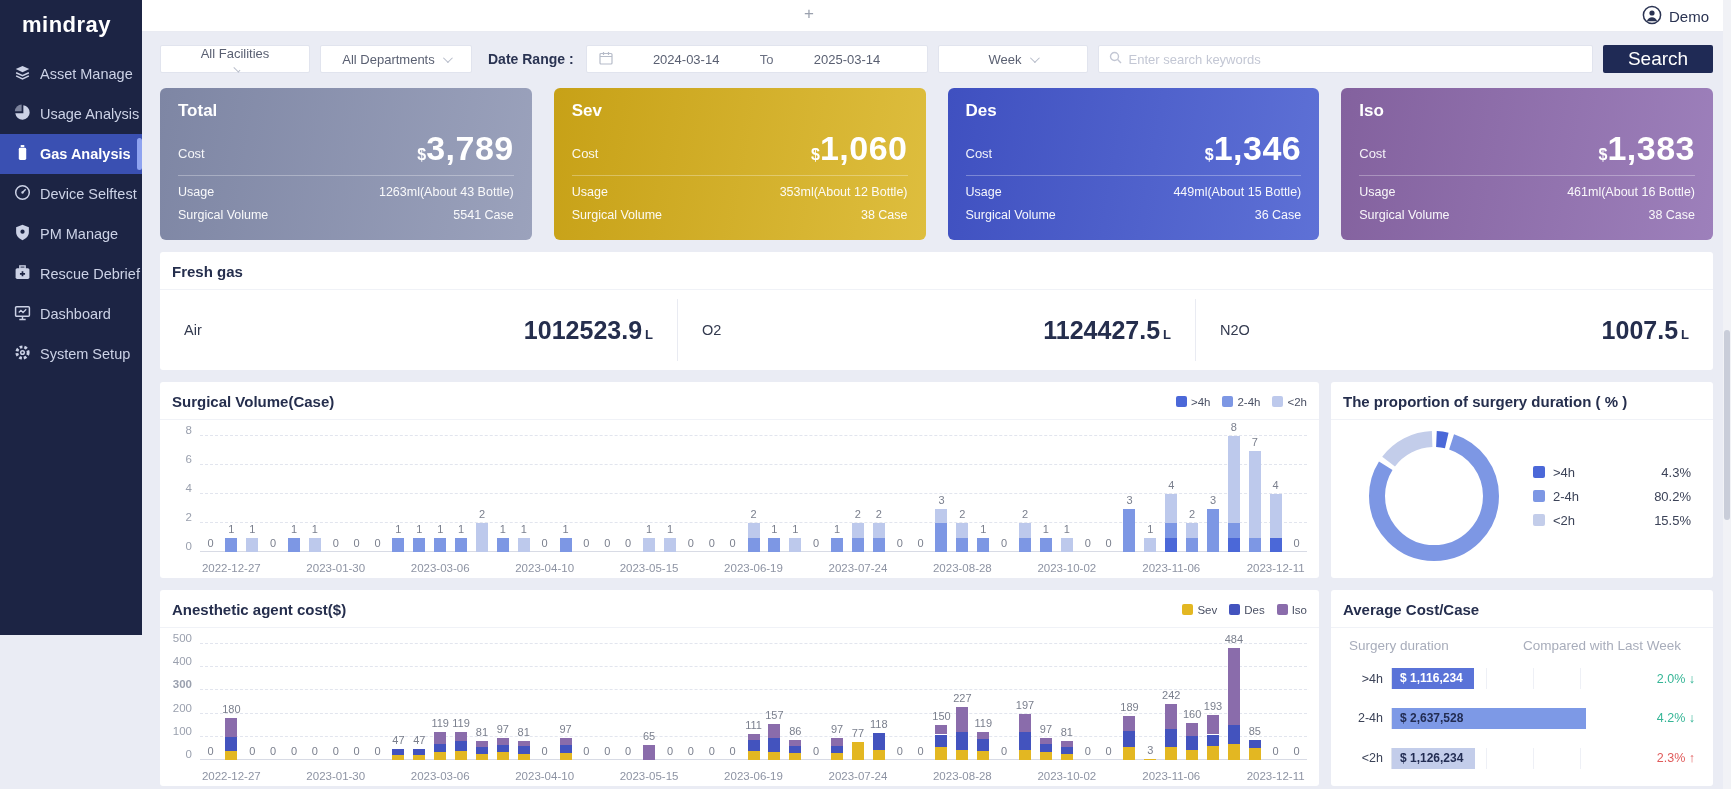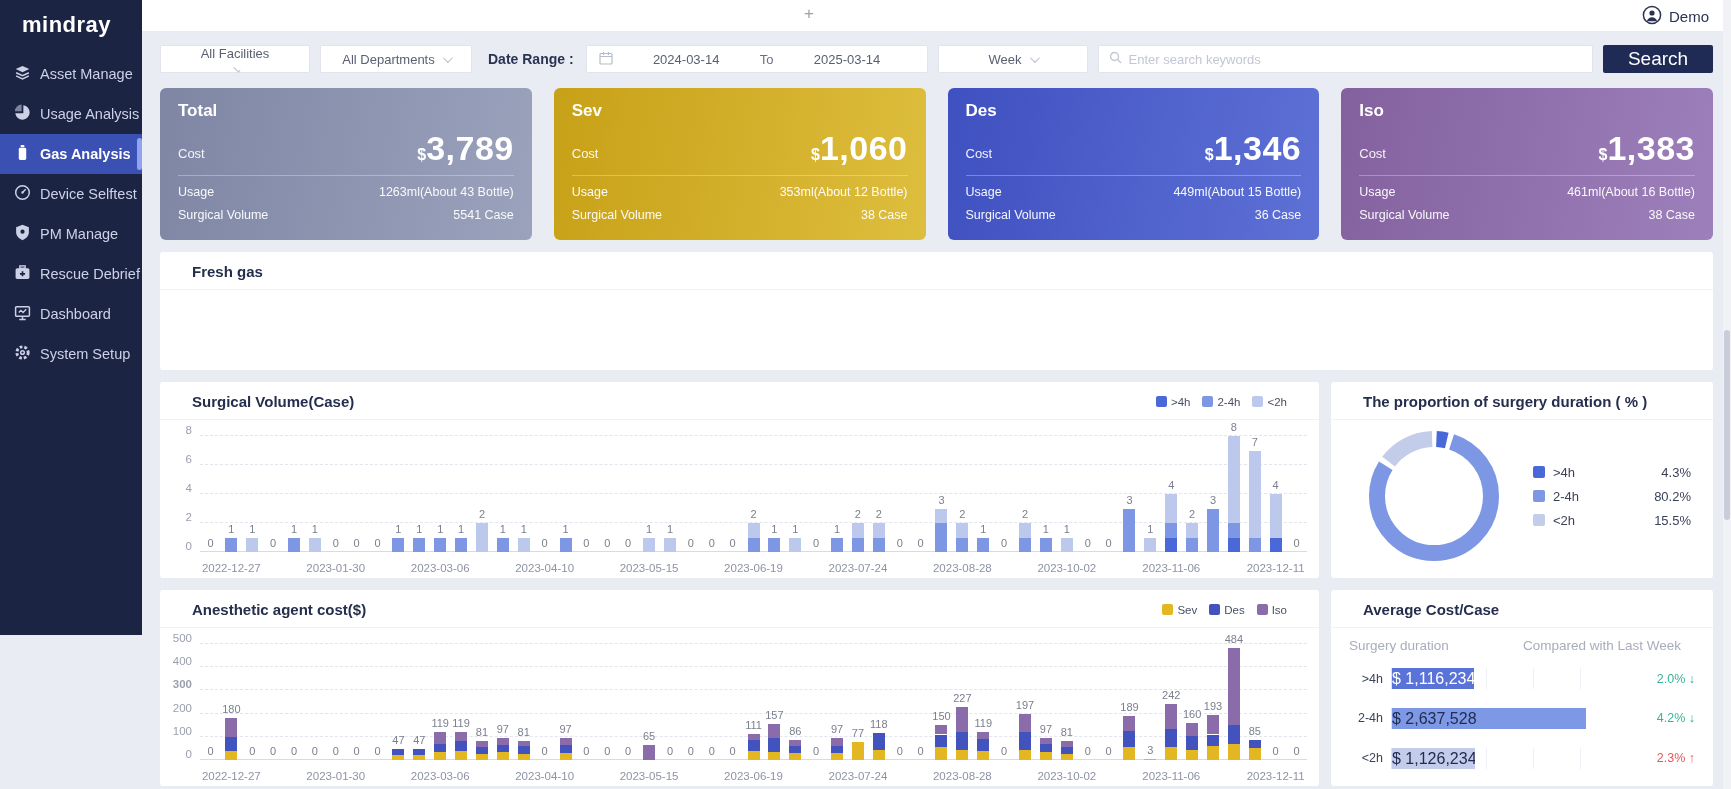--- a/index.html
+++ b/index.html
@@ -42,21 +42,21 @@
   .cost-row { display:flex; align-items:flex-end; justify-content:space-between; }
   .cost-row .lbl { font-size:13px; opacity:.92; padding-bottom:7px; }
   .cost-val { font-weight:bold; }
   .cost-val .cur { font-size:16px; }
   .cost-val .num { font-size:34px; letter-spacing:.5px; }
   .card hr { border:none; border-top:1px solid rgba(255,255,255,.3); margin:7px 0 9px; }
   .kv { display:flex; justify-content:space-between; font-size:12.5px; opacity:.95; margin-bottom:9px; }
 
   
   .panel { background:#fff; border-radius:3px; }
-  .panel-title { font-size:15px; font-weight:bold; color:#252e4d; padding:11px 32px 9px; border-bottom:1px solid #f0f2f7; display:flex; align-items:center; justify-content:space-between; }
+  .panel-title { font-size:15px; font-weight:bold; color:#252e4d; padding:11px 12px 9px; border-bottom:1px solid #f0f2f7; display:flex; align-items:center; justify-content:space-between; }
   .row2 { display:flex; gap:12px; margin:12px 18px 0; }
   .fresh { flex:1.02; height:118px; display:flex; flex-direction:column; }
   .carbon { flex:1; height:118px; display:flex; flex-direction:column; }
   .stat-cols { flex:1; display:flex; align-items:center; }
   .stat-col { flex:1; display:flex; align-items:center; justify-content:space-between; padding:0 24px; border-right:1px solid #e9ebf2; height:62px; }
   .stat-col:last-child { border-right:none; }
   .stat-name { font-size:14.5px; color:#333a4f; }
   .stat-val { font-size:25px; font-weight:bold; color:#252e4d; white-space:nowrap; }
   .stat-val .unit { font-size:13px; font-weight:bold; margin-left:3px; }
 
@@ -85,21 +85,21 @@
   
   .avg-body { flex:1; padding:10px 18px 8px; display:flex; flex-direction:column; }
   .avg-head { display:flex; font-size:13.5px; color:#a8adbb; margin-bottom:6px; }
   .avg-head .h1 { width:160px; }
   .avg-head .h2 { flex:1; text-align:center; }
   .avg-rows { flex:1; display:flex; flex-direction:column; justify-content:space-around; }
   .avg-row { display:flex; align-items:center; }
   .avg-row .rl { width:42px; text-align:right; font-size:12.5px; color:#3c4358; padding-right:8px; }
   .avg-track { flex:1; position:relative; height:21px; border-left:1px solid #dfe3ec;
     background-image:repeating-linear-gradient(to right,#eef0f6 0,#eef0f6 1px,transparent 1px,transparent 47px); }
-  .avg-bar { height:21px; font-size:16px; line-height:21px; white-space:nowrap; overflow:hidden; }
+  .avg-bar { height:21px; font-size:12px; line-height:21px; padding-left:8px; white-space:nowrap; overflow:hidden;font-weight:bold; }
   .avg-pct { width:82px; text-align:right; font-size:12.5px; white-space:nowrap; }
   .up { color:#e05a5a; } .down { color:#35b596; }
 
   
   .scrollbar { position:absolute; right:0; top:0; width:8px; height:789px; background:#f1f2f6; }
   .scroll-thumb { position:absolute; left:1px; width:6px; height:190px; top:330px; background:#c9cdd9; border-radius:3px; }
 </style>
 </head>
 <body>
 
@@ -281,20 +281,34 @@
         <div class="kv">
             <span>Surgical Volume</span>
             <span>38 Case</span>
           </div>
       </div>
     </div>
 
     <div class="row2">
       <div class="panel fresh">
         <div class="panel-title">Fresh gas</div>
+        <div class="stat-cols">
+          <div class="stat-col">
+            <span class="stat-name">Air</span>
+            <span class="stat-val"><span>1012523.9</span><span class="unit">L</span></span>
+          </div>
+          <div class="stat-col">
+            <span class="stat-name">O2</span>
+            <span class="stat-val"><span>1124427.5</span><span class="unit">L</span></span>
+          </div>
+          <div class="stat-col">
+            <span class="stat-name">N2O</span>
+            <span class="stat-val"><span>1007.5</span><span class="unit">L</span></span>
+          </div>
+        </div>
       </div>
     </div>
 
     <div class="rowc">
       <div class="panel chart-panel">
         <div class="panel-title">
           <span>Surgical Volume(Case)</span>
           <span class="legend" id="legend-0">
               <span class="li">
                 <span class="sw" style="background:#4b68d8"></span>

